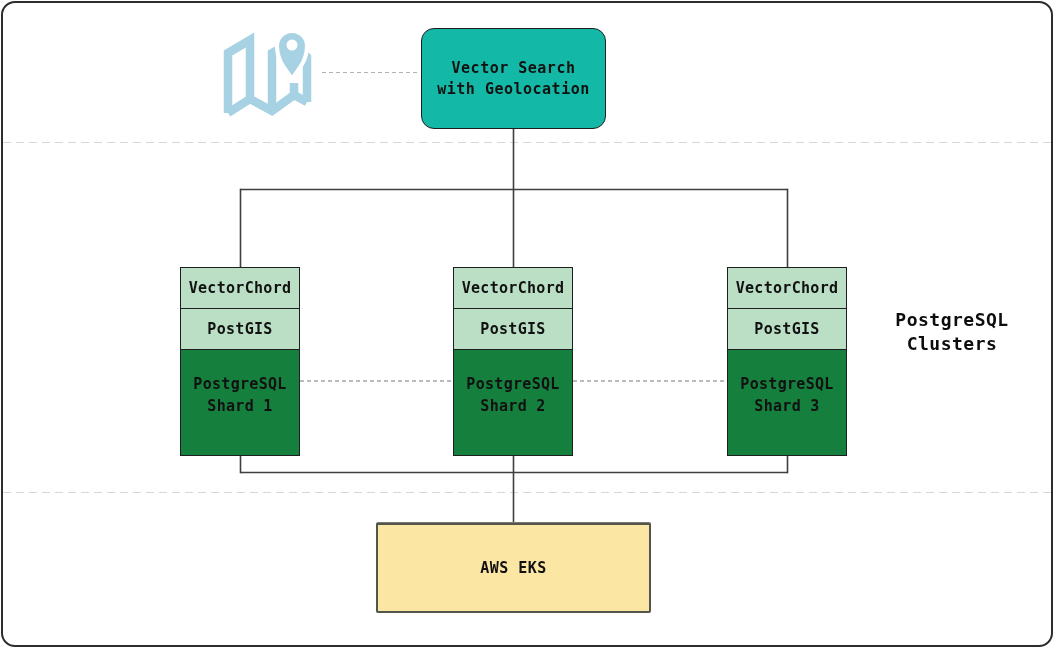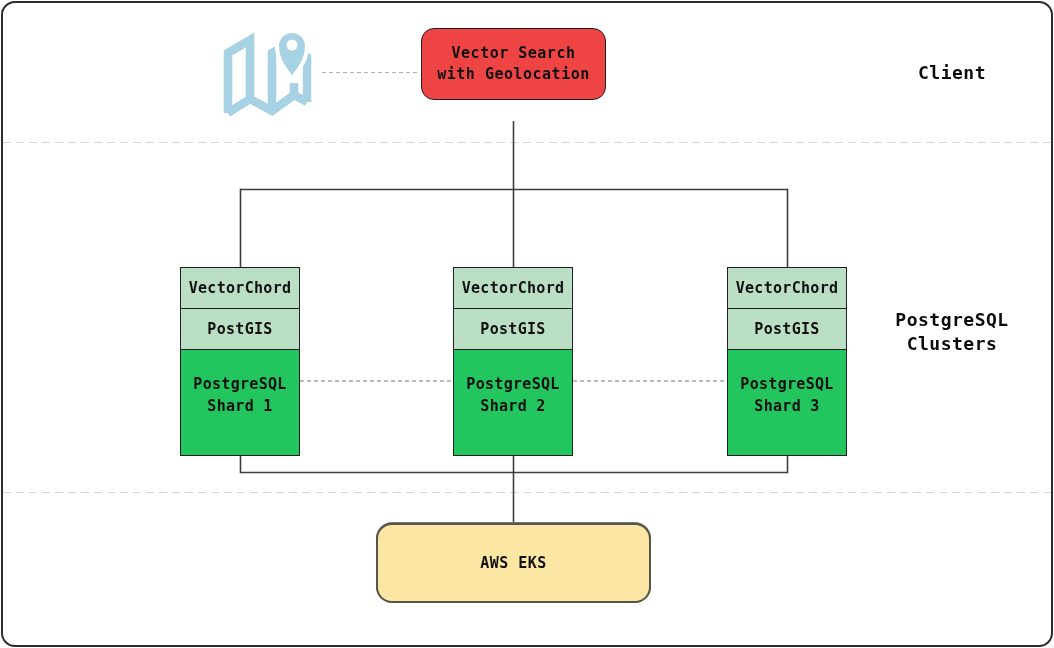--- a/index.html
+++ b/index.html
@@ -44,41 +44,41 @@
     justify-content: center;
     text-align: center;
     font-weight: bold;
     font-size: 15px;
     line-height: 21px;
     letter-spacing: 0.5px;
     box-sizing: border-box;
   }
   .node-client {
     left: 421px; top: 28px;
-    width: 185px; height: 72px;
-    background: #ef4444;
+    width: 185px; height: 101px;
+    background: #14b8a6;
     border: 1.5px solid #1f1f1f;
     border-radius: 13px;
   }
   .node-eks {
     left: 376px; top: 523px;
-    width: 275px; height: 80px;
+    width: 275px; height: 90px;
     background: #fce6a4;
     border: 2px solid #55544b;
-    border-radius: 16px;
+    border-radius: 2px;
     box-shadow: 0 -1px 0 #7a7a72;
   }
   .shard {
     position: absolute;
     top: 267px;
     width: 120px;
     height: 189px;
     box-sizing: border-box;
     border: 1.5px solid #1f1f1f;
-    background: #22c55e;
+    background: #15803d;
     display: flex;
     flex-direction: column;
   }
   .shard-layer {
     height: 40px;
     flex: 0 0 40px;
     background: #badfc5;
     border-bottom: 1.5px solid #1f1f1f;
     display: flex;
     align-items: center;
@@ -195,18 +195,17 @@
     <div class="shard-body">
       <span class="preline">PostgreSQL
 Shard 3</span>
     </div>
   </div>
 
   <div class="node node-eks">
     <span>AWS EKS</span>
   </div>
 
-  <div class="section-label label-client">Client</div>
   <div class="section-label label-clusters preline">PostgreSQL
 Clusters</div>
 
   <div class="frame"></div>
 </div>
 
 </body></html>

